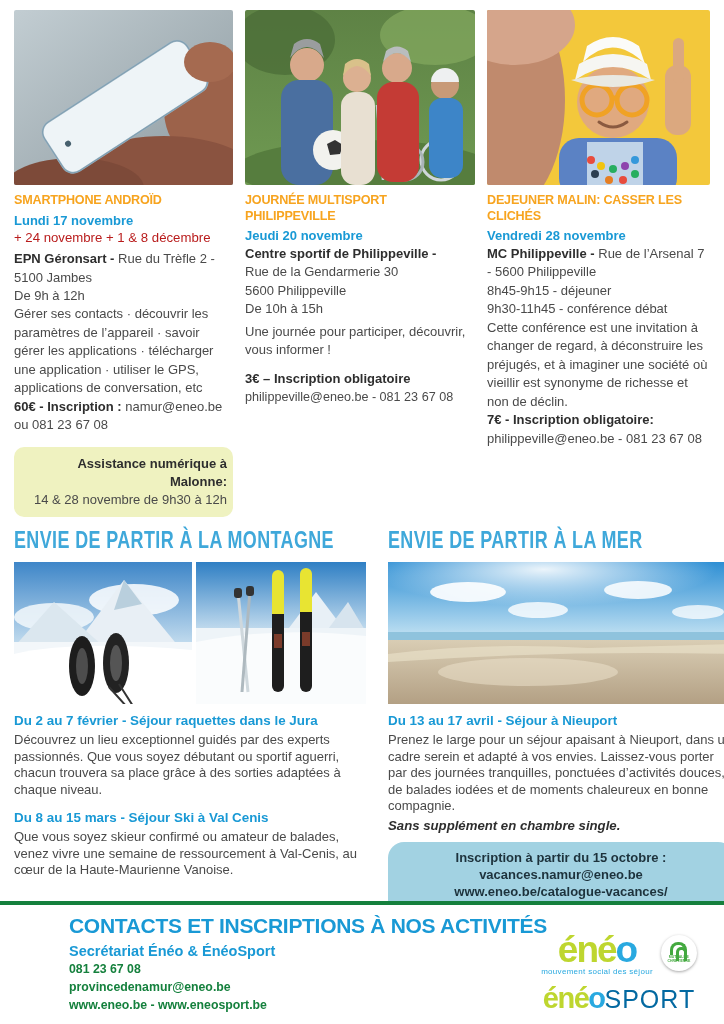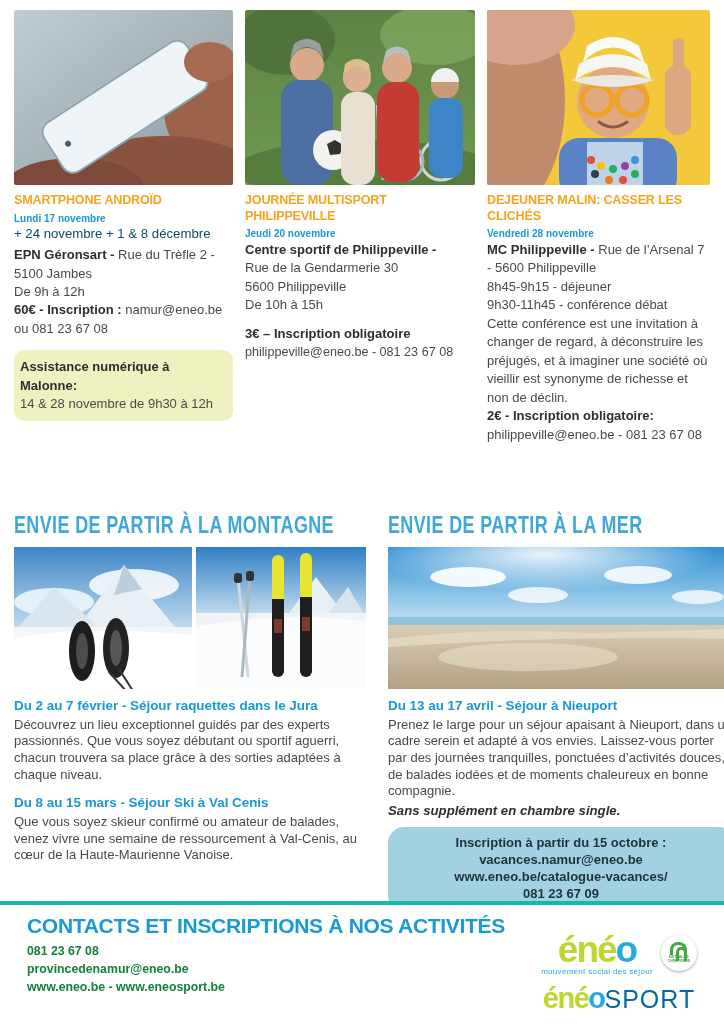--- a/index.html
+++ b/index.html
@@ -12,28 +12,28 @@
   
   .top-grid {
     display:grid; grid-template-columns: 219px 230px 223px; gap:12px;
     margin:10px 14px 0 14px; min-height:492px;
   }
   .photo { display:block; width:100%; height:175px; border-radius:2px; }
   .act-title {
     font-size:12.6px; font-weight:700; color:#F7A41F; letter-spacing:-0.2px;
     line-height:1.25; margin:8px 0 3px 0;
   }
-  .act-date { font-size:10px; font-weight:700; color:#1999D5; line-height:1.35; }
-  .act-subdate { font-size:13.2px; color:#0c4a6e; line-height:1.35; margin-bottom:3px; }
+  .act-date { font-size:13px; font-weight:700; color:#1999D5; line-height:1.35; }
+  .act-subdate { font-size:13.2px; color:#b91c1c; line-height:1.35; margin-bottom:3px; }
   .p { font-size:13px; line-height:1.42; }
   .p0 { font-size:13px; line-height:1.42; }
   .b { font-weight:700; color:#2e2e2e; }
   .note {
     margin-top:12px; background:#EFF2C0; border-radius:10px;
-    padding:8px 6px; text-align:left; font-size:13px; line-height:1.4;
+    padding:8px 6px; text-align:right; font-size:13px; line-height:1.4;
   }
   .note .b { display:block; }
   
   .trips-grid {
     display:grid; grid-template-columns:352px 346px; gap:22px;
     margin:0 14px 0 14px;
   }
   .script-header {
     display:inline-block; font-size:23px; font-weight:700; color:#3FA8DA;
     letter-spacing:0.5px; transform:scale(0.78,1.08); transform-origin:left bottom;
@@ -44,21 +44,21 @@
   .trip-title { font-size:13.4px; font-weight:700; color:#1999D5; margin:9px 0 2px 0; line-height:1.25; }
   .trip-text { font-size:13px; line-height:1.28; }
   .trip-emph { font-size:13.2px; font-weight:700; font-style:italic; color:#2e2e2e; line-height:1.3; margin-top:2px; }
   .insc-box {
     margin-top:8px; background:#A2D2E2; border-radius:16px; padding:8px 10px;
     text-align:center; font-size:13px; font-weight:700; color:#1d323c; line-height:1.3;
   }
   
   .footer {
     position:absolute; left:0; right:0; top:901px; bottom:0;
-    background:#fff; border-top:4px solid #14b8a6;
+    background:#fff; border-top:4px solid #15803d;padding-left:42px;
   }
   .footer-title {
     margin:9px 0 5px 27px; font-size:21px; font-weight:800; color:#1999D5;
     letter-spacing:-0.3px;
   }
   .contact { margin-left:27px; }
   .contact-name { font-size:14.5px; font-weight:700; color:#1999D5; margin-bottom:2px; }
   .contact-line { font-size:12.3px; font-weight:700; color:#15803d; line-height:1.45; }
   .logos { position:absolute; right:16px; top:28px; width:178px; }
   .logo-row { display:flex; align-items:flex-start; justify-content:center; gap:8px; }
@@ -109,20 +109,21 @@
           <rect x="25" y="68" width="170" height="58" rx="12" fill="none" stroke="#5f87a0" stroke-width="1" opacity="0.5"></rect>
           <circle cx="42" cy="97" r="3" fill="#47606e"></circle>
         </g>
         <ellipse cx="196" cy="52" rx="26" ry="20" fill="#a56a50"></ellipse>
       </svg>
       <div class="act-title">SMARTPHONE ANDROÏD</div>
       <div class="act-date">Lundi 17 novembre</div>
       <div class="act-subdate">+ 24 novembre + 1 &amp; 8 décembre</div>
       <div class="p0"><span class="b">EPN Géronsart - </span><span>Rue du Trèfle 2 - 5100 Jambes</span></div>
       <div class="p0">De 9h à 12h</div>
+      <div class="p">Gérer ses contacts · découvrir les paramètres de l’appareil · savoir gérer les applications · télécharger une application · utiliser le GPS, applications de conversation, etc</div>
       <div class="p"><span class="b">60€ - Inscription : </span><span>namur@eneo.be ou 081 23 67 08</span></div>
       <div class="note">
         <span class="b">Assistance numérique à Malonne:</span>
         <span>14 &amp; 28 novembre de 9h30 à 12h</span>
       </div>
     </div>
 
     <div>
       <svg class="photo" viewBox="0 0 230 175">
         <defs>
@@ -159,20 +160,21 @@
         <circle cx="200" cy="75" r="14" fill="#c89a78"></circle>
         <path d="M186 72 a14 14 0 0 1 28 0 z" fill="#eef0f1"></path>
         <rect x="184" y="88" width="34" height="80" rx="13" fill="#3d85c8"></rect>
       </svg>
       <div class="act-title">JOURNÉE MULTISPORT PHILIPPEVILLE</div>
       <div class="act-date">Jeudi 20 novembre</div>
       <div class="p0"><span class="b">Centre sportif de Philippeville  - </span></div>
       <div class="p0">Rue de la Gendarmerie 30</div>
       <div class="p0">5600 Philippeville</div>
       <div class="p0">De 10h à 15h</div>
+      <div class="p0" style="margin-top:4px;">Une journée pour participer, découvrir, vous informer !</div>
       <div class="p" style="margin-top:10px;">
         <span class="b" style="display:block;">3€ – Inscription obligatoire</span>
         <span style="font-size:12.6px;">philippeville@eneo.be - 081 23 67 08</span>
       </div>
     </div>
 
     <div>
       <svg class="photo" viewBox="0 0 223 175">
         <rect width="223" height="175" fill="#f3c83b"></rect>
         <ellipse cx="20" cy="90" rx="58" ry="110" fill="#c08a6d"></ellipse>
@@ -209,21 +211,21 @@
       </svg>
       <div class="act-title">DEJEUNER MALIN: CASSER LES CLICHÉS</div>
       <div class="act-date">Vendredi 28 novembre</div>
       <div class="p0"><span class="b">MC Philippeville - </span><span>Rue de l’Arsenal 7 - 5600 Philippeville</span></div>
       <div class="p">
         <div>8h45-9h15 - déjeuner</div>
         <div>9h30-11h45 - conférence débat</div>
       </div>
       <div class="p">Cette conférence est une invitation à changer de regard, à déconstruire les préjugés, et à imaginer une société où vieillir est synonyme de richesse et non de déclin.</div>
       <div class="p0">
-        <span class="b" style="display:block;">2€ - Inscription obligatoire:</span>
+        <span class="b" style="display:block;">7€ - Inscription obligatoire:</span>
         <span>philippeville@eneo.be - 081 23 67 08</span>
       </div>
     </div>
   </div>
 
   <div class="trips-grid">
 
     <div>
       <span class="script-header">ENVIE DE PARTIR À LA MONTAGNE</span>
       <div class="mont-imgs">
@@ -316,20 +318,21 @@
         <div>vacances.namur@eneo.be</div>
         <div>www.eneo.be/catalogue-vacances/</div>
         <div>081 23 67 09</div>
       </div>
     </div>
   </div>
 
   <div class="footer">
     <div class="footer-title">CONTACTS ET INSCRIPTIONS À NOS ACTIVITÉS</div>
     <div class="contact">
+      <div class="contact-name">Secrétariat Énéo &amp; ÉnéoSport</div>
       <div class="contact-line">081 23 67 08</div>
       <div class="contact-line">provincedenamur@eneo.be</div>
       <div class="contact-line">www.eneo.be - www.eneosport.be</div>
     </div>
     <div class="logos">
       <div class="logo-row">
         <div class="eneo-logo">
           <div class="eneo-word"><span>éné</span><span class="o-blue">o</span></div>
           <div class="eneo-tagline">mouvement social des séjour</div>
         </div>

